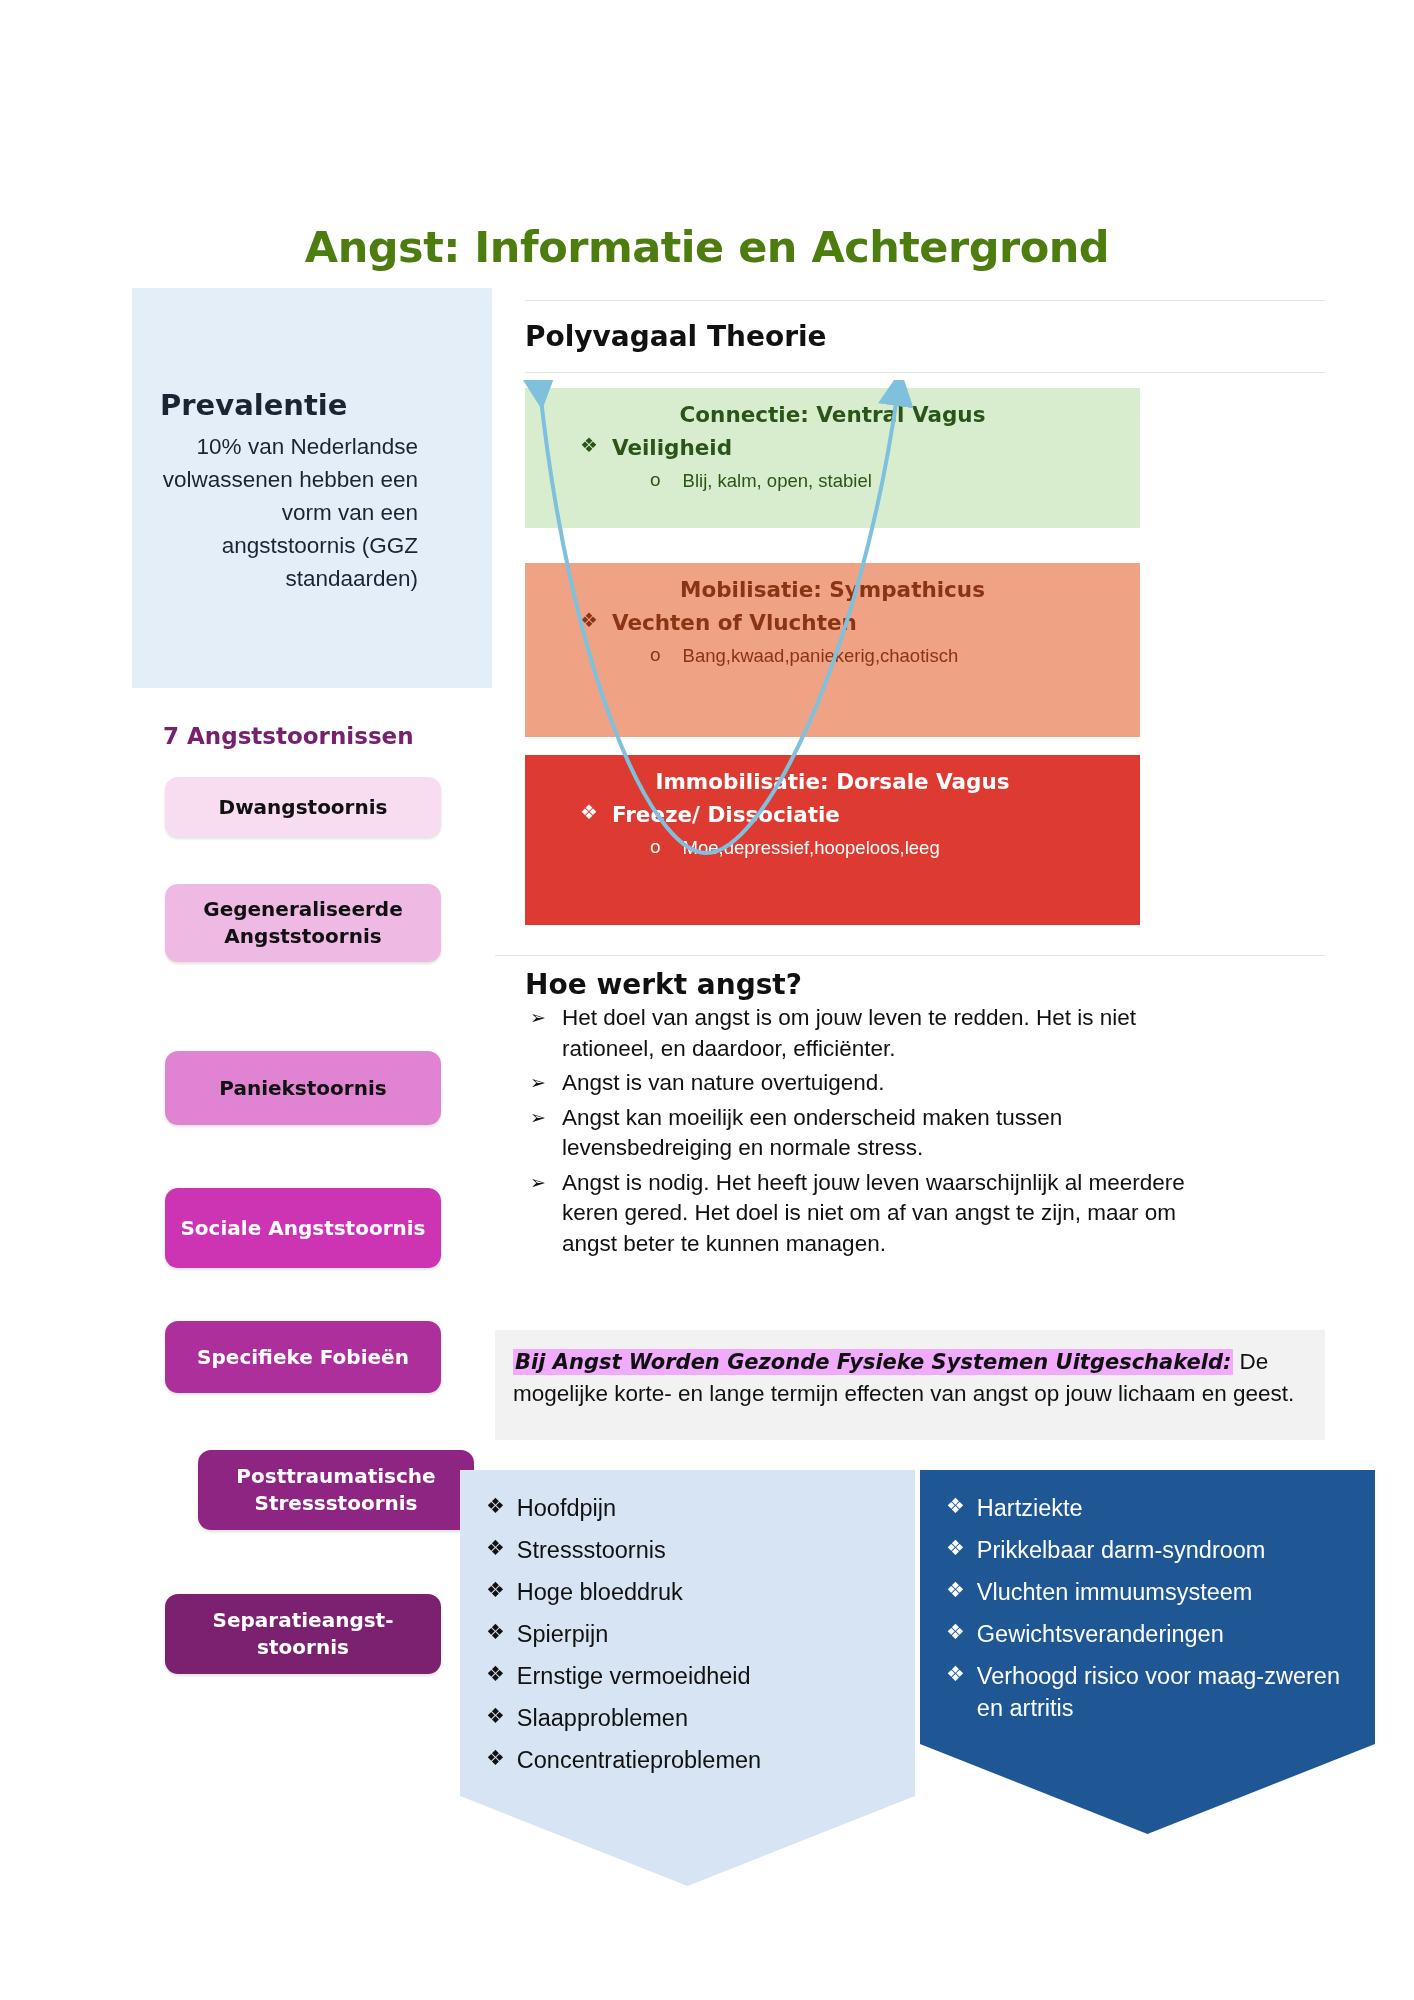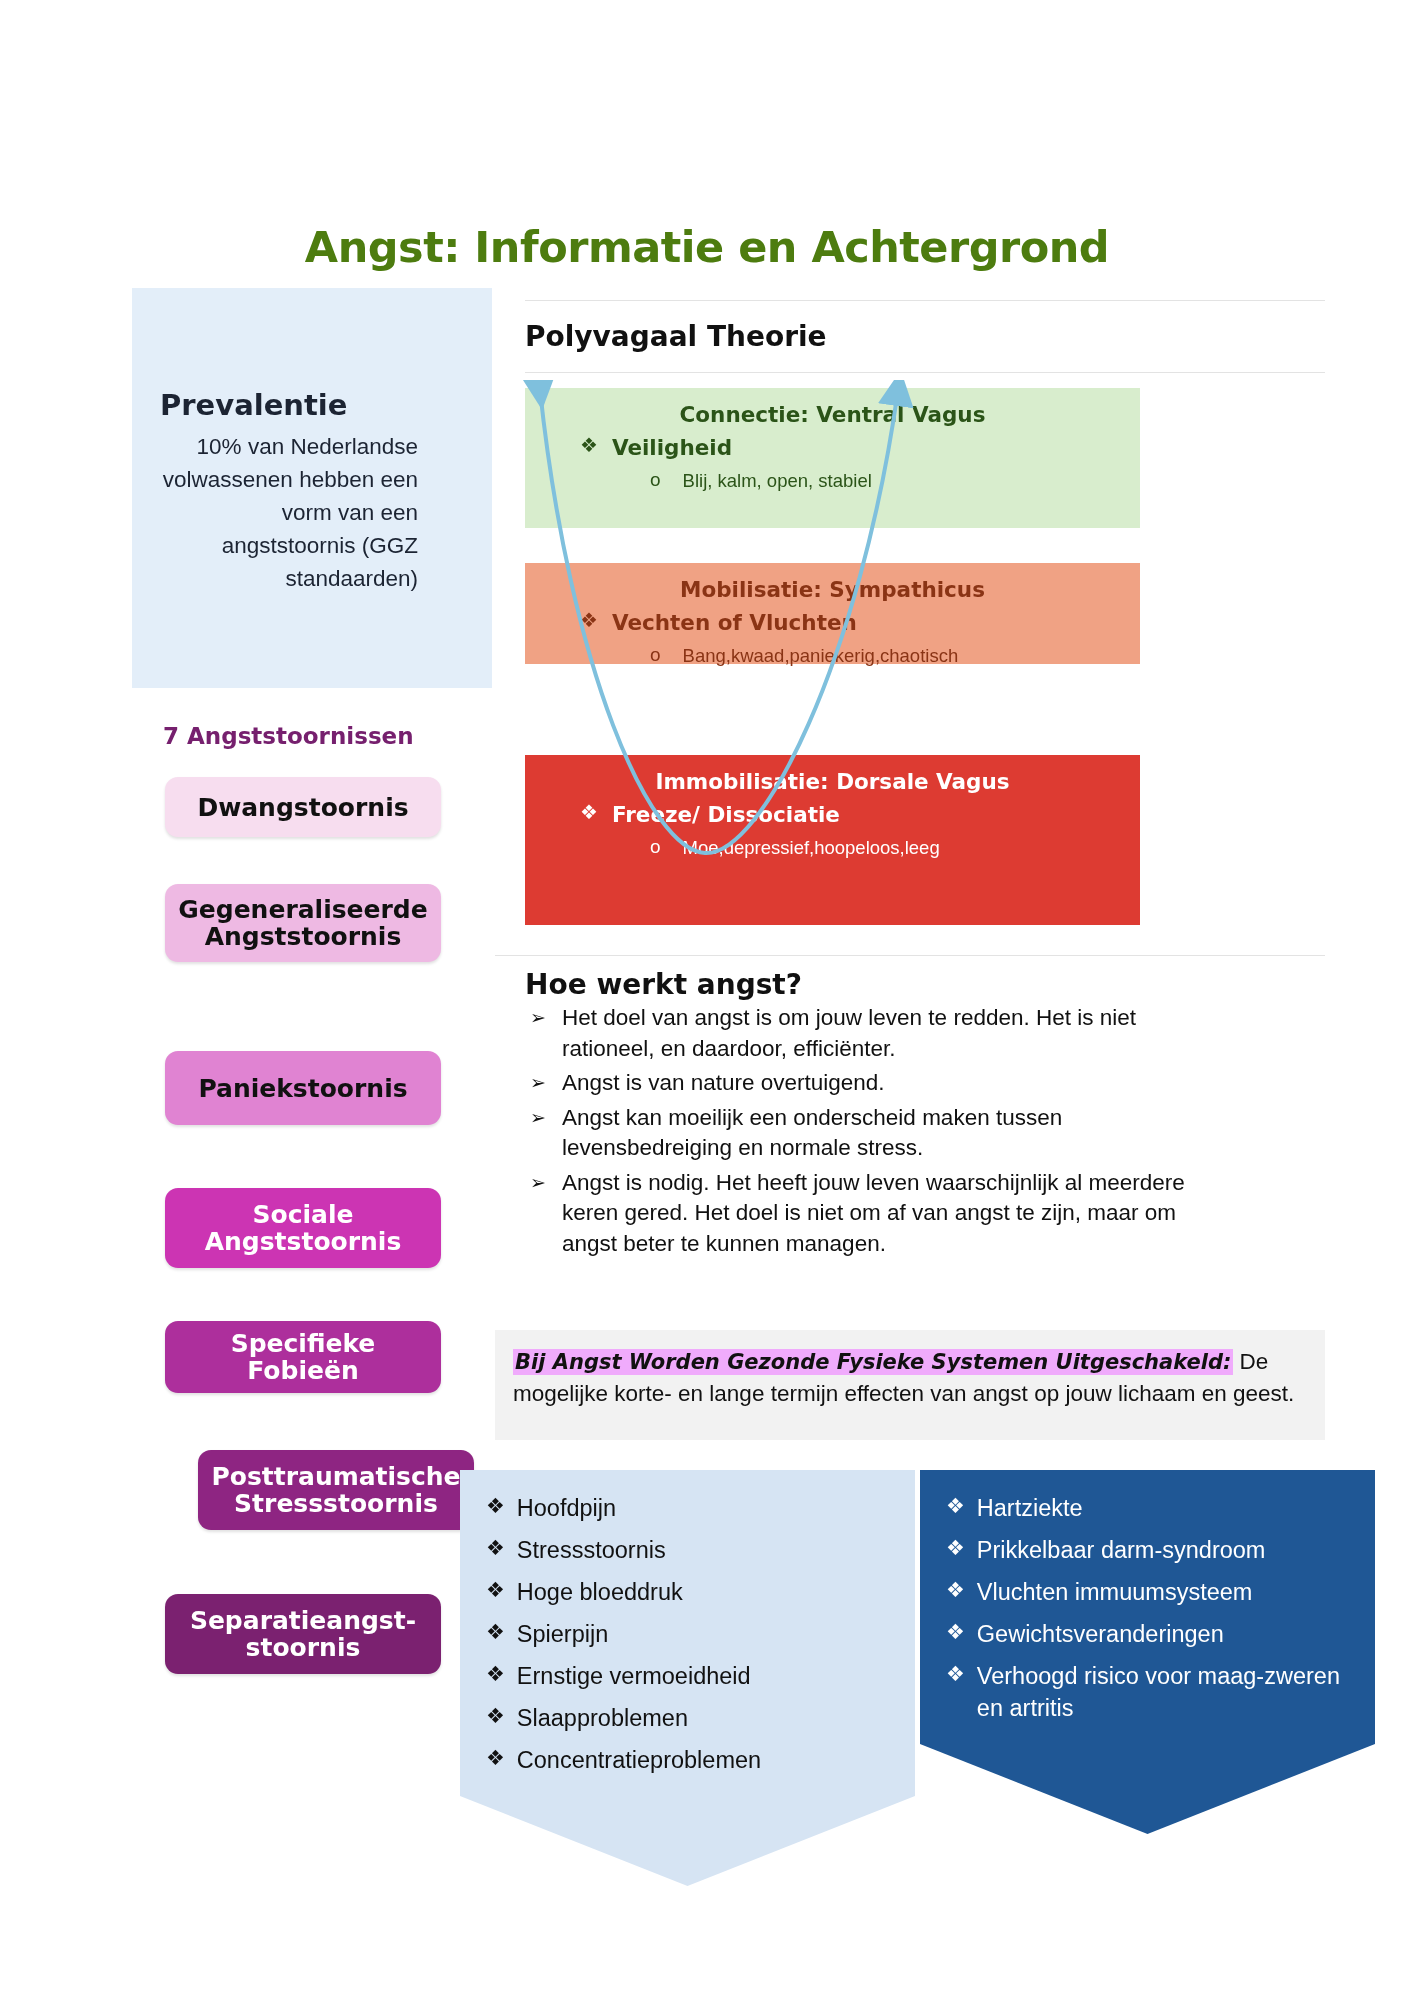--- a/index.html
+++ b/index.html
@@ -37,21 +37,21 @@
     position:absolute;left:163px;top:723px;
     font-family:"DejaVu Sans",sans-serif;
     font-weight:700;font-size:23px;color:#76206e;
   }
 
   .pill{
     position:absolute;left:165px;width:276px;
     border-radius:13px;
     display:flex;align-items:center;justify-content:center;text-align:center;
     font-family:"DejaVu Sans",sans-serif;
-    font-weight:700;font-size:25px;line-height:27px;
+    font-weight:700;font-size:20px;line-height:27px;
     box-shadow:0 2px 3px rgba(0,0,0,.12);
     box-sizing:border-box;padding:0 12px;
   }
 
   
   .section-head{
     position:absolute;
     font-family:"DejaVu Sans",sans-serif;
     font-weight:700;font-size:28px;color:#111111;
   }
@@ -159,21 +159,21 @@
         <div class="poly-head" style="padding-top: 14px;">Connectie: Ventral Vagus</div>
         <div class="poly-b1" style="padding: 8px 0px 0px 55px;">
           <span class="mk">❖</span>
           <span>Veiligheid</span>
         </div>
         <div class="poly-b2" style="padding: 10px 0px 0px 125px;">
           <span class="mk">o</span>
           <span>Blij, kalm, open, stabiel</span>
         </div>
       </div>
-      <div class="poly-box" style="top: 563px; height: 101px; background: rgb(240, 162, 132); color: rgb(138, 52, 21);">
+      <div class="poly-box" style="top: 563px; height: 174px; background: rgb(240, 162, 132); color: rgb(138, 52, 21);">
         <div class="poly-head" style="padding-top: 14px;">Mobilisatie: Sympathicus</div>
         <div class="poly-b1" style="padding: 8px 0px 0px 55px;">
           <span class="mk">❖</span>
           <span>Vechten of Vluchten</span>
         </div>
         <div class="poly-b2" style="padding: 10px 0px 0px 125px;">
           <span class="mk">o</span>
           <span>Bang,kwaad,paniekerig,chaotisch</span>
         </div>
       </div>

